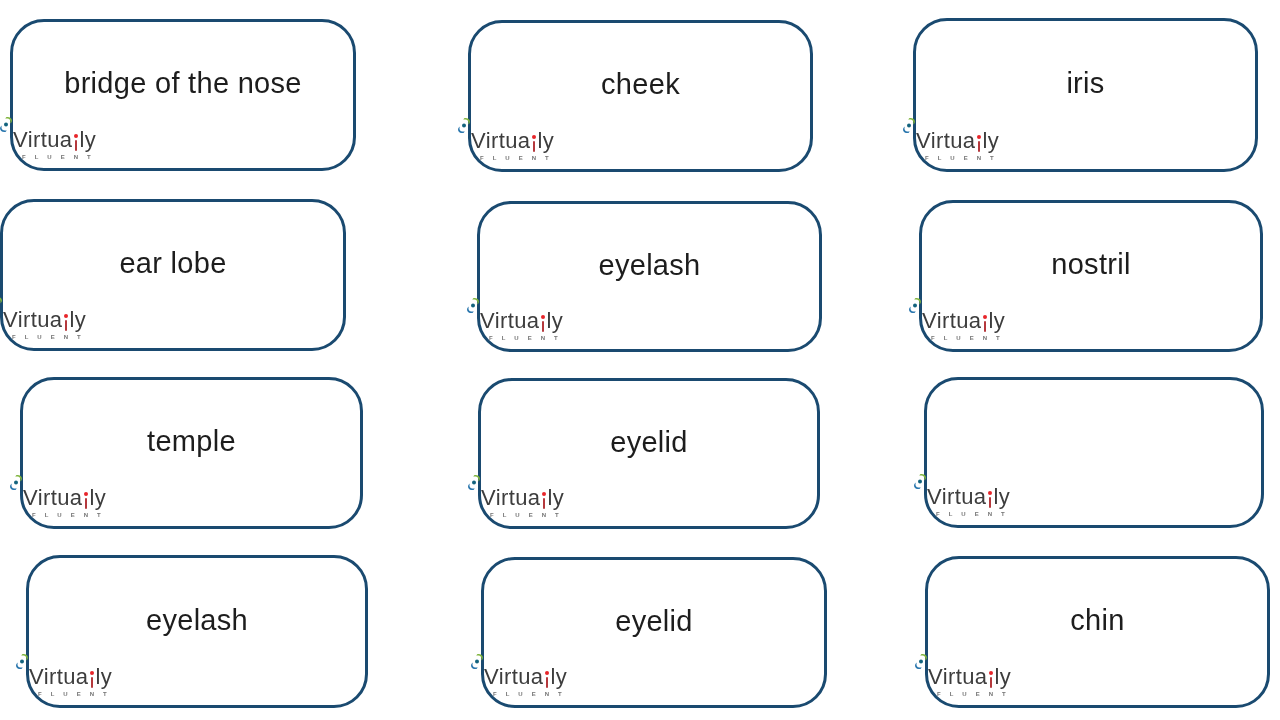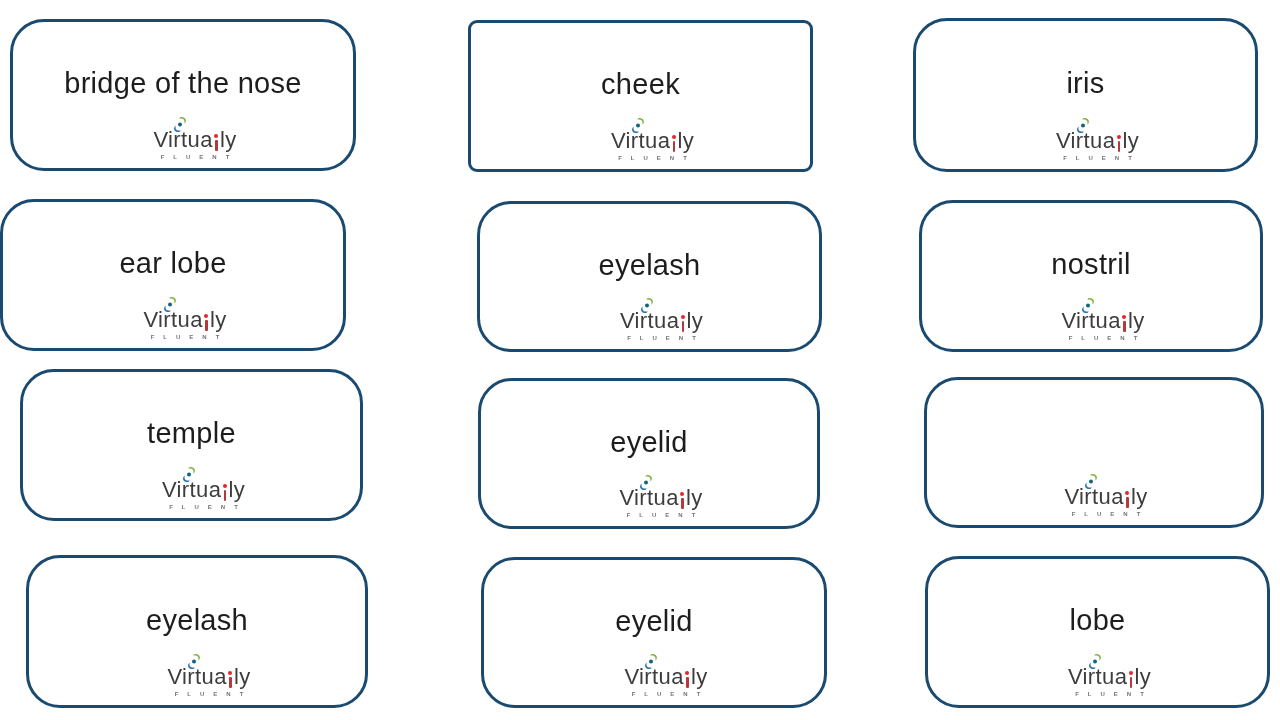--- a/index.html
+++ b/index.html
@@ -36,23 +36,22 @@
     letter-spacing: 0.3px;
     white-space: nowrap;
   }
   .logo {
     position: absolute;
     bottom: 8px;
     left: 0;
     width: 100%;
     display: flex;
     flex-direction: column;
-    align-items: center;
+    align-items: flex-start;
     line-height: 1;
-    margin-left: 12px;
   }
   .logo-icon {
     transform: translateX(-15px);
     margin-bottom: -4px;
     display: block;
   }
   .wordmark {
     font-size: 22px;
     font-weight: 500;
     color: #3d3d3d;
@@ -91,26 +90,26 @@
     font-size: 6px;
     font-weight: bold;
     color: #5a5a5a;
     letter-spacing: 9px;
     padding-left: 9px; 
     opacity: 0.85;
     white-space: nowrap;
   }
   
   .c0  { left:10px;  top:19px;  width:346px; height:152px; }
-  .c1  { left:468px; top:20px;  width:345px; height:152px;border-radius:9px; }
+  .c1  { left:468px; top:20px;  width:345px; height:152px; }
   .c2  { left:913px; top:18px;  width:345px; height:154px; }
   .c3  { left:0;  top:199px; width:346px; height:152px; }
   .c4  { left:477px; top:201px; width:345px; height:151px; }
   .c5  { left:919px; top:200px; width:344px; height:152px; }
-  .c6  { left:20px;  top:369px; width:343px; height:152px; }
+  .c6  { left:20px;  top:377px; width:343px; height:152px; }
   .c7  { left:478px; top:378px; width:342px; height:151px; }
   .c8  { left:924px; top:377px; width:340px; height:151px; }
   .c9  { left:26px;  top:555px; width:342px; height:153px; }
   .c10 { left:481px; top:557px; width:346px; height:151px; }
   .c11 { left:925px; top:556px; width:345px; height:152px; }
 </style>
 </head>
 <body>
 
 <div class="canvas">
@@ -328,21 +327,21 @@
             <span class="dot"></span>
             <span class="stem"></span>
           </span>
           <span>ly</span>
         </div>
       <div class="tagline">FLUENT</div>
     </div>
   </div>
 
   <div class="card c11">
-    <div class="word">lobe</div>
+    <div class="word">chin</div>
     <div class="logo">
       <svg class="logo-icon" width="16" height="17" viewBox="0 0 16 17">
         <path d="M8.5 1 C13.5 0.2 15.8 5 12.2 7.6 C13.4 3.8 11 1.8 7.2 2.6 Z" fill="#7fb43c"></path>
         <path d="M7.5 16 C2.5 16.8 0.2 12 3.8 9.4 C2.6 13.2 5 15.2 8.8 14.4 Z" fill="#2b77ae"></path>
         <circle cx="8" cy="8.6" r="2" fill="#13637e"></circle>
       </svg>
       <div class="wordmark">
           <span>Virtua</span>
           <span class="logo-l">
             <span class="dot"></span>

